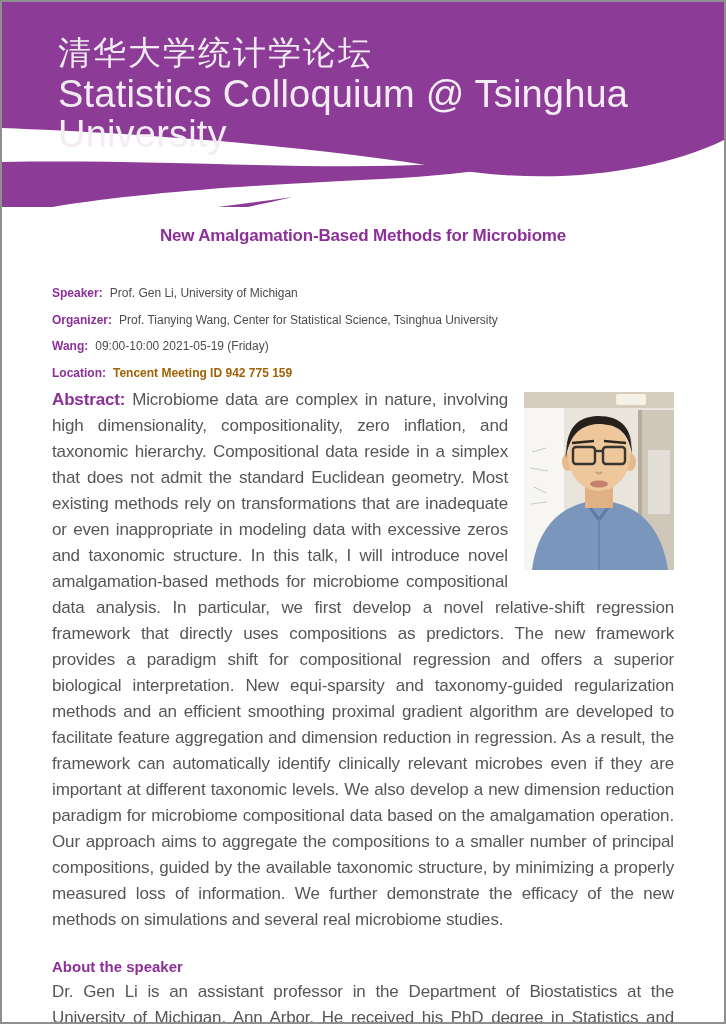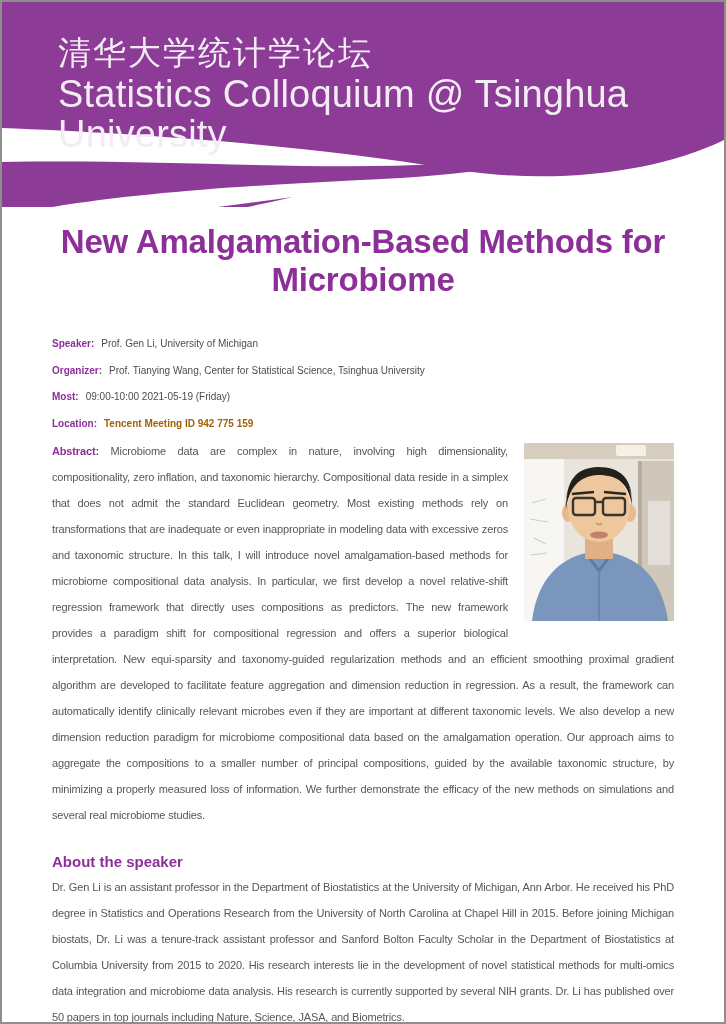--- a/index.html
+++ b/index.html
@@ -11,28 +11,28 @@
     font-family:"Liberation Sans","DejaVu Sans",sans-serif;
   }
   
   .hero { position:relative; height:205px; flex:0 0 auto; }
   .hero-svg { position:absolute; inset:0; width:100%; height:100%; display:block; }
   .hero-text { position:absolute; left:56px; top:30px; color:#f3ecf4; }
   .hero-zh { font-size:33px; line-height:42px; letter-spacing:2px; font-weight:400; }
   .hero-en { font-size:38px; line-height:40px; font-weight:300; letter-spacing:0.2px; }
   
   .content { padding:0 50px; flex:1 1 auto; }
-  .talk-title { margin-top:16px; text-align:center; font-weight:700;
-    font-size:33px; line-height:38px; letter-spacing:-0.2px; color:#8c2f99; }
-  .info { margin-top:32px; font-size:10px; }
+  .talk-title { margin-top:10px; text-align:center; font-weight:700;
+    font-size:17px; line-height:38px; letter-spacing:-0.2px; color:#8c2f99; }
+  .info { margin-top:25px; font-size:12px; }
   .info-row { line-height:26.5px; }
   .info-label { color:#8c2f99; font-weight:700; margin-right:7px; }
   .info-value { color:#4c4c4c; }
   .info-value.bold { font-weight:700; color:#a16207; }
-  .bodytext { font-size:11px; line-height:26px; letter-spacing:-0.15px;
+  .bodytext { font-size:17px; line-height:26px; letter-spacing:-0.15px;
     text-align:justify; color:#565656; }
   .abstract-block { margin-top:1px; }
   .inline-label { color:#8c2f99; font-weight:700; }
   .photo-float { float:right; width:150px; height:178px; margin:5px 0 8px 16px; }
   .photo-float svg { display:block; width:100%; height:100%; }
   .about-block { margin-top:22px; }
   .about-heading { color:#8c2f99; font-weight:700; font-size:15px; line-height:24px; }
 </style>
 </head>
 <body>
@@ -62,21 +62,21 @@
     </h1>
 
     <div class="info">
       <div class="info-row">
         <span class="info-label">Speaker:</span><span class="info-value">Prof. Gen Li, University of Michigan</span>
       </div>
       <div class="info-row">
         <span class="info-label">Organizer:</span><span class="info-value">Prof. Tianying Wang, Center for Statistical Science, Tsinghua University</span>
       </div>
       <div class="info-row">
-        <span class="info-label">Most:</span><span class="info-value">09:00-10:00 2021-05-19 (Friday)</span>
+        <span class="info-label">Wang:</span><span class="info-value">09:00-10:00 2021-05-19 (Friday)</span>
       </div>
       <div class="info-row">
         <span class="info-label">Location:</span><span class="info-value bold">Tencent Meeting ID 942 775 159</span>
       </div>
     </div>
 
     <div class="bodytext abstract-block">
       
       <span class="photo-float">
         <svg viewBox="0 0 150 178" aria-hidden="true">

